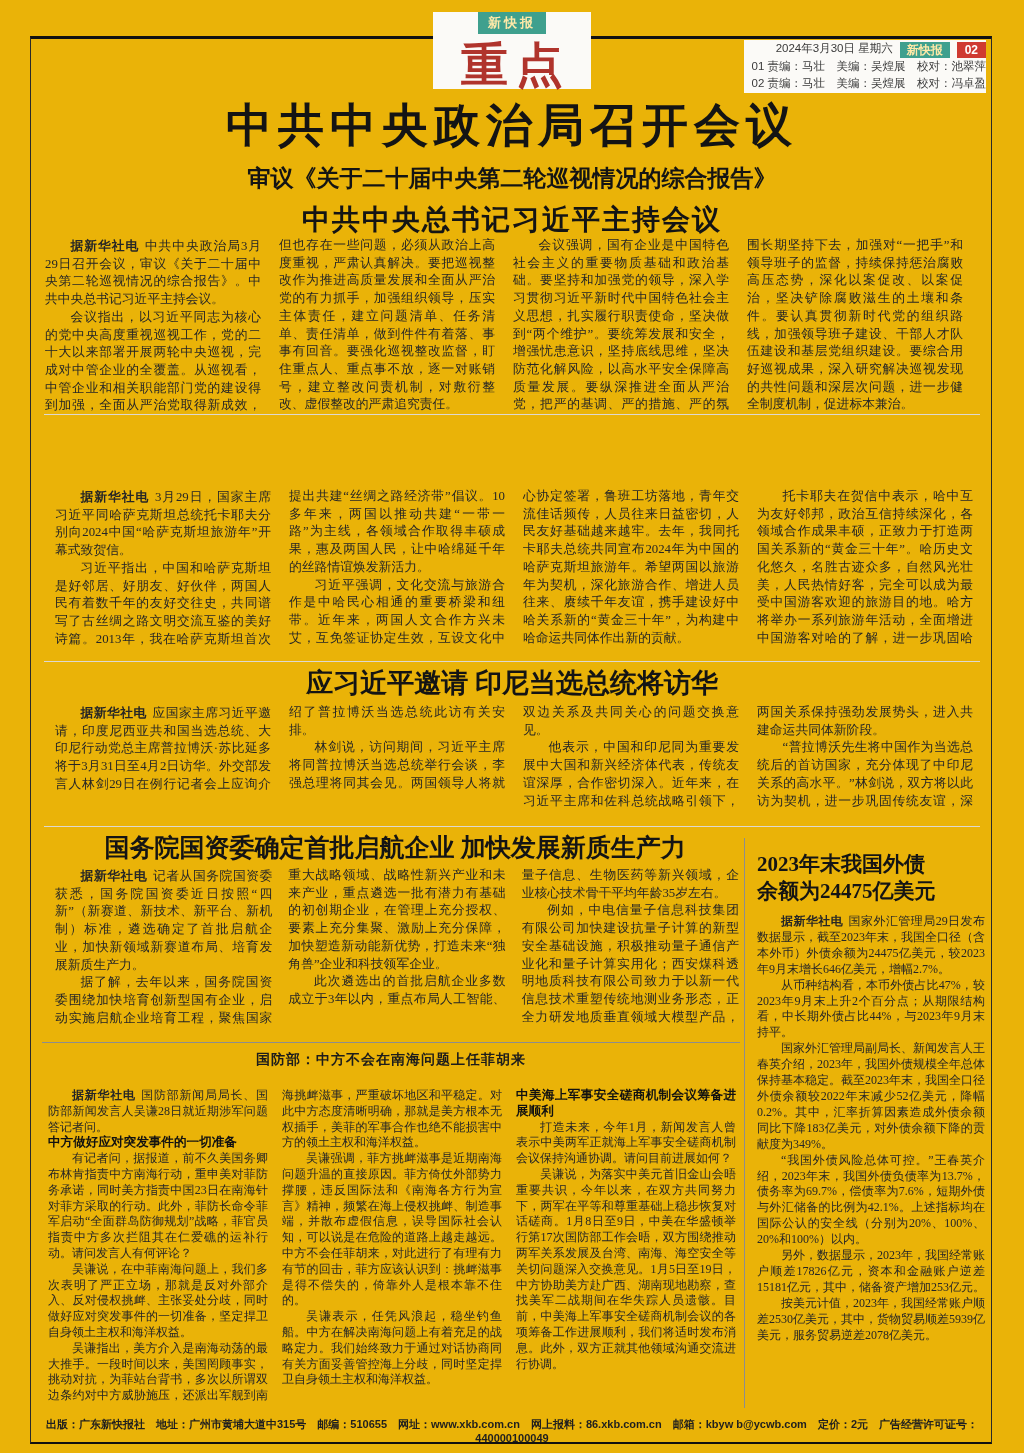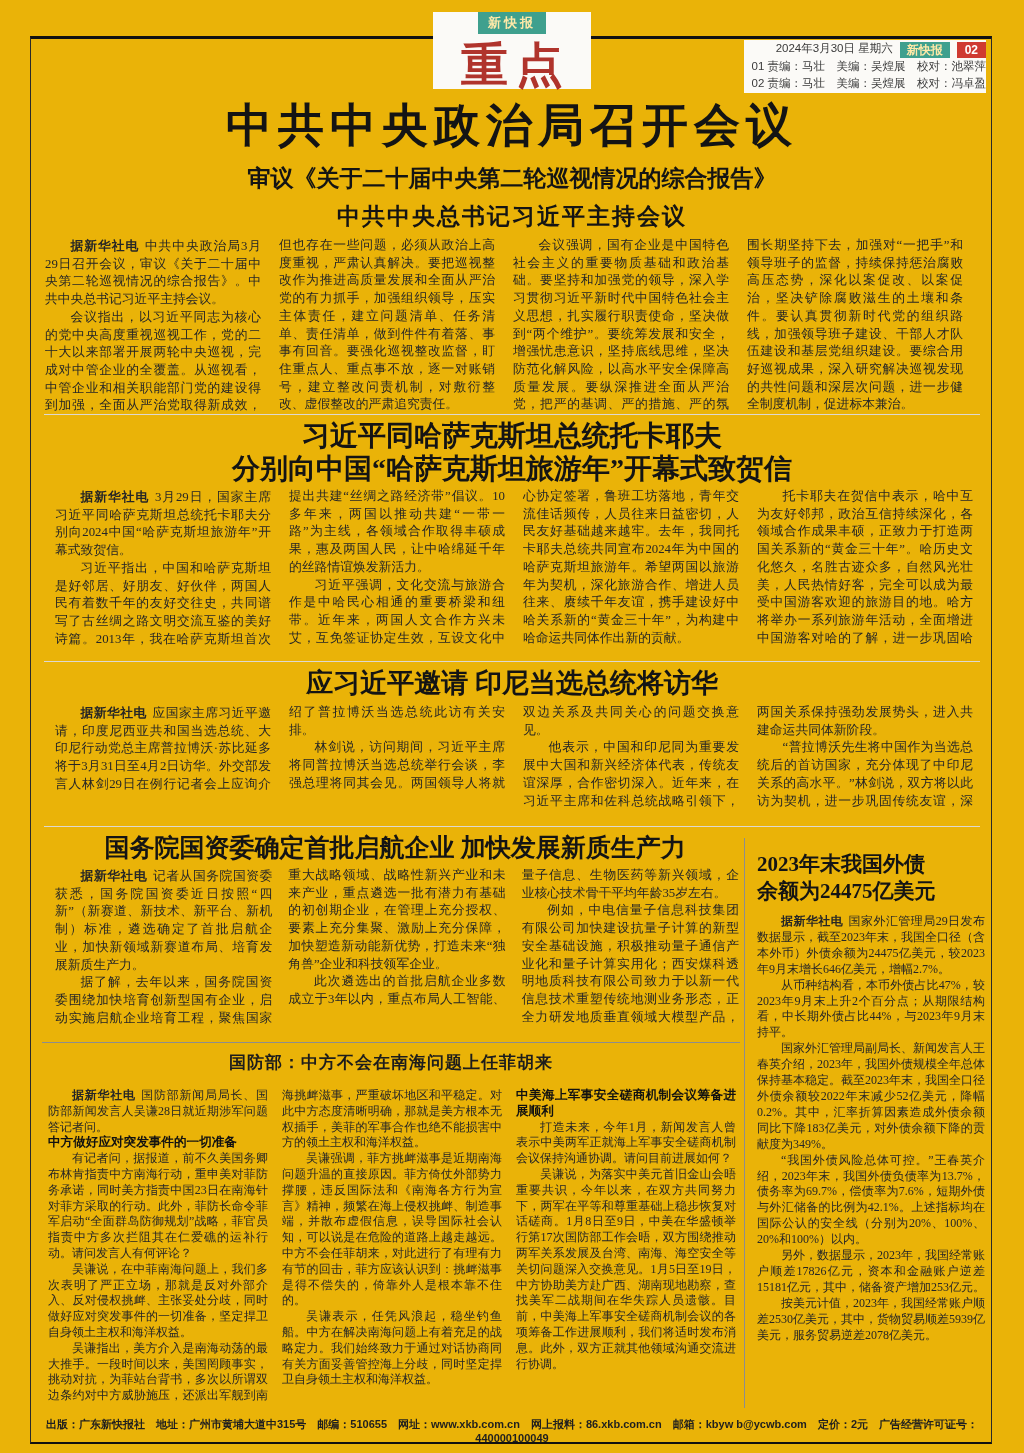--- a/index.html
+++ b/index.html
@@ -23,21 +23,21 @@
   .head-right { position:absolute; right:38px; top:40px; z-index:3; background:#fbfaf7;
     font:11.5px/17.5px "Liberation Sans",sans-serif; color:#3a3a3a; text-align:right; padding-left:8px; }
   .head-row1 { display:flex; justify-content:flex-end; align-items:flex-end; gap:7px; }
   .pg-brand { background:#3fa08e; color:#ffe9a8; padding:0 7px; font-weight:bold; font-size:12px; line-height:16px; }
   .pg-num { background:#cf3a31; color:#fff; padding:0 8px; font-weight:bold; font-size:12px; line-height:16px; }
   
   .hl-wrap { position:absolute; left:0; width:100%; text-align:center; color:#141414; }
   .hl-1 { top:101px; }
   .hl-1 .main { font-size:46px; font-weight:900; letter-spacing:6px; line-height:1.1; }
   .hl-1 .sub1 { font-size:23px; font-weight:700; margin-top:11px; }
-  .hl-1 .sub2 { font-size:23px; font-weight:700; letter-spacing:2px; margin-top:7px; }
+  .hl-1 .sub2 { font-size:28px; font-weight:700; letter-spacing:2px; margin-top:7px; }
   .hl-2 { top:419px; font-size:28px; font-weight:800; line-height:33px; }
   .hl-3 { top:665px; font-size:27px; font-weight:800; }
   .hl-4 { left:50px; width:690px; top:831px; font-size:25px; font-weight:800; }
   
   .cols { position:absolute; column-gap:18px; column-fill:auto; overflow:hidden;
     text-align:justify; color:#262626; }
   .cols-4 { column-count:4; }
   .cols-3 { column-count:3; }
   .body { font-size:12.8px; line-height:17.7px; }
   .cols p, .sb-body p { margin:0; text-indent:2em; }
@@ -50,21 +50,21 @@
   .rule { position:absolute; left:44px; width:936px; border-top:1px solid #ddd8d1; }
   .r1 { top:414px; } .r2 { top:661px; } .r3 { top:826px; }
   
   .vdiv { position:absolute; left:744px; top:838px; width:1px; height:570px; background:#8d8d8d; }
   .sidebar { position:absolute; left:757px; top:851px; width:228px; }
   .sb-title { font-size:21px; font-weight:800; line-height:27px; color:#141414; }
   .sb-body { margin-top:9px; font-size:12px; line-height:15.9px; height:498px; overflow:hidden; text-align:justify; }
   
   .def-rule { position:absolute; left:42px; top:1042px; width:698px; border-top:1px solid #8d8d8d; }
   .hl-5 { position:absolute; left:42px; top:1051px; width:698px; text-align:center;
-    font-size:17px; font-weight:600; letter-spacing:1px; color:#1c1c1c; }
+    font-size:14px; font-weight:600; letter-spacing:1px; color:#1c1c1c; }
   .cols-def { left:48px; top:1088px; width:688px; height:324px; column-gap:14px;
     font-size:12px; line-height:15.8px; }
   .subhead { font-weight:800; font-family:"Liberation Sans",sans-serif; font-size:12.6px;
     margin:6px 0 4px; text-indent:0 !important; color:#111; }
   
   .footer { position:absolute; left:40px; width:944px; top:1417px; text-align:center;
     font:600 11px/14px "Liberation Sans",sans-serif; color:#1f1f1f; }
 </style>
 </head>
 <body>
@@ -91,24 +91,20 @@
     <div class="sub1">审议《关于二十届中央第二轮巡视情况的综合报告》</div>
     <div class="sub2">中共中央总书记习近平主持会议</div>
   </div>
   <div class="cols cols-4 body cols-a1">
     <p class="lead"><span class="lead-label">据新华社电</span><span>中共中央政治局3月29日召开会议，审议《关于二十届中央第二轮巡视情况的综合报告》。中共中央总书记习近平主持会议。</span></p>
     <div class="each"><p>会议指出，以习近平同志为核心的党中央高度重视巡视工作，党的二十大以来部署开展两轮中央巡视，完成对中管企业的全覆盖。从巡视看，中管企业和相关职能部门党的建设得到加强，全面从严治党取得新成效，但也存在一些问题，必须从政治上高度重视，严肃认真解决。要把巡视整改作为推进高质量发展和全面从严治党的有力抓手，加强组织领导，压实主体责任，建立问题清单、任务清单、责任清单，做到件件有着落、事事有回音。要强化巡视整改监督，盯住重点人、重点事不放，逐一对账销号，建立整改问责机制，对敷衍整改、虚假整改的严肃追究责任。</p><p>会议强调，国有企业是中国特色社会主义的重要物质基础和政治基础。要坚持和加强党的领导，深入学习贯彻习近平新时代中国特色社会主义思想，扎实履行职责使命，坚决做到“两个维护”。要统筹发展和安全，增强忧患意识，坚持底线思维，坚决防范化解风险，以高水平安全保障高质量发展。要纵深推进全面从严治党，把严的基调、严的措施、严的氛围长期坚持下去，加强对“一把手”和领导班子的监督，持续保持惩治腐败高压态势，深化以案促改、以案促治，坚决铲除腐败滋生的土壤和条件。要认真贯彻新时代党的组织路线，加强领导班子建设、干部人才队伍建设和基层党组织建设。要综合用好巡视成果，深入研究解决巡视发现的共性问题和深层次问题，进一步健全制度机制，促进标本兼治。</p></div>
   </div>
 
   <div class="rule r1"></div>
 
-  <div class="hl-wrap hl-2">
-    <div>习近平同哈萨克斯坦总统托卡耶夫</div>
-    <div>分别向中国“哈萨克斯坦旅游年”开幕式致贺信</div>
-  </div>
   <div class="cols cols-4 body cols-a2">
     <p class="lead"><span class="lead-label">据新华社电</span><span>3月29日，国家主席习近平同哈萨克斯坦总统托卡耶夫分别向2024中国“哈萨克斯坦旅游年”开幕式致贺信。</span></p>
     <div class="each"><p>习近平指出，中国和哈萨克斯坦是好邻居、好朋友、好伙伴，两国人民有着数千年的友好交往史，共同谱写了古丝绸之路文明交流互鉴的美好诗篇。2013年，我在哈萨克斯坦首次提出共建“丝绸之路经济带”倡议。10多年来，两国以推动共建“一带一路”为主线，各领域合作取得丰硕成果，惠及两国人民，让中哈绵延千年的丝路情谊焕发新活力。</p><p>习近平强调，文化交流与旅游合作是中哈民心相通的重要桥梁和纽带。近年来，两国人文合作方兴未艾，互免签证协定生效，互设文化中心协定签署，鲁班工坊落地，青年交流佳话频传，人员往来日益密切，人民友好基础越来越牢。去年，我同托卡耶夫总统共同宣布2024年为中国的哈萨克斯坦旅游年。希望两国以旅游年为契机，深化旅游合作、增进人员往来、赓续千年友谊，携手建设好中哈关系新的“黄金三十年”，为构建中哈命运共同体作出新的贡献。</p><p>托卡耶夫在贺信中表示，哈中互为友好邻邦，政治互信持续深化，各领域合作成果丰硕，正致力于打造两国关系新的“黄金三十年”。哈历史文化悠久，名胜古迹众多，自然风光壮美，人民热情好客，完全可以成为最受中国游客欢迎的旅游目的地。哈方将举办一系列旅游年活动，全面增进中国游客对哈的了解，进一步巩固哈中世代友好，为两国永久全面战略伙伴关系注入新的强劲动力。</p></div>
   </div>
 
   <div class="rule r2"></div>
 
   <div class="hl-wrap hl-3">应习近平邀请  印尼当选总统将访华</div>
   <div class="cols cols-4 body cols-a3">
     <p class="lead"><span class="lead-label">据新华社电</span><span>应国家主席习近平邀请，印度尼西亚共和国当选总统、大印尼行动党总主席普拉博沃·苏比延多将于3月31日至4月2日访华。外交部发言人林剑29日在例行记者会上应询介绍了普拉博沃当选总统此访有关安排。</span></p>

